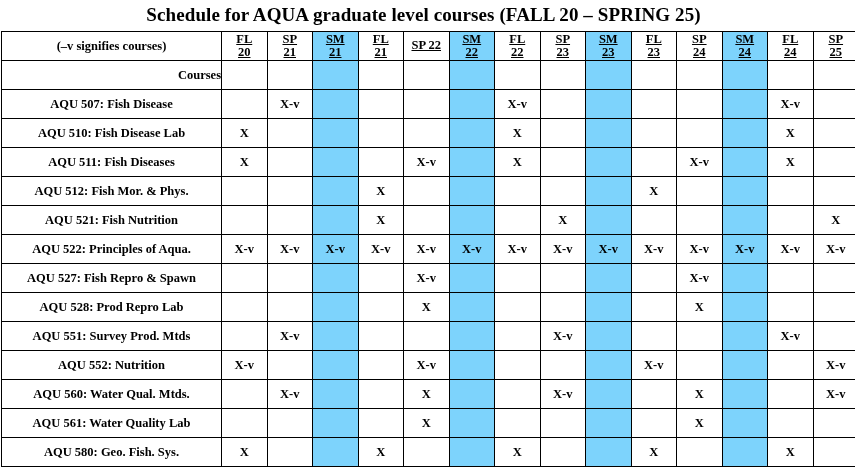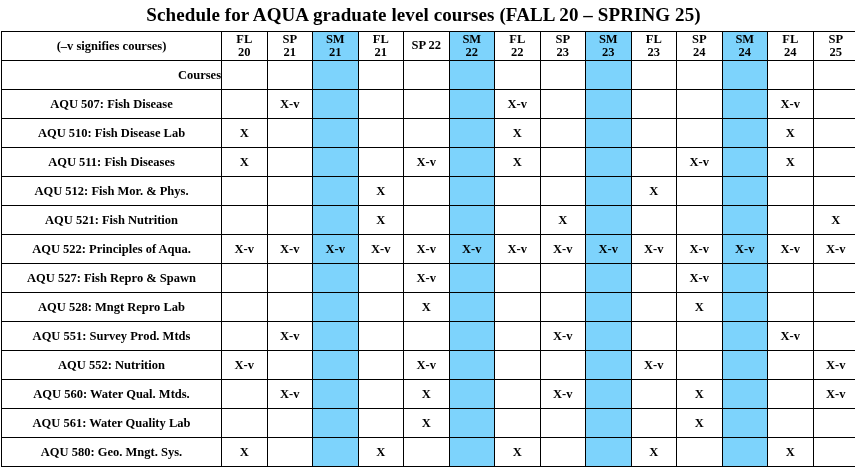--- a/index.html
+++ b/index.html
@@ -51,20 +51,21 @@
     font-size: 12.5px;
     font-weight: bold;
     text-align: center;
     padding: 2px 0;
   }
   th.term {
     width: 44.5px;
     line-height: 13.5px;
     font-size: 12.5px;
     padding: 2px 0;
+    text-decoration: underline;
   }
   th.term .t1 { display: block; }
   th.term .t2 { display: block; }
   .shaded { background: #7dd3fc; }
   td.rowlabel {
     text-align: left;
     padding-left: 5px;
     font-weight: bold;
     font-size: 12.5px;
     height: 27px;
@@ -281,21 +282,21 @@
           <td class="mark"></td>
           <td class="mark"></td>
           <td class="mark shaded"></td>
           <td class="mark"></td>
           <td class="mark">X-v</td>
           <td class="mark shaded"></td>
           <td class="mark"></td>
           <td class="mark"></td>
         </tr>
         <tr>
-          <td class="rowlabel">AQU 528: Mngt Repro Lab</td>
+          <td class="rowlabel">AQU 528: Prod Repro Lab</td>
           <td class="mark"></td>
           <td class="mark"></td>
           <td class="mark shaded"></td>
           <td class="mark"></td>
           <td class="mark">X</td>
           <td class="mark shaded"></td>
           <td class="mark"></td>
           <td class="mark"></td>
           <td class="mark shaded"></td>
           <td class="mark"></td>
@@ -366,21 +367,21 @@
           <td class="mark"></td>
           <td class="mark"></td>
           <td class="mark shaded"></td>
           <td class="mark"></td>
           <td class="mark">X</td>
           <td class="mark shaded"></td>
           <td class="mark"></td>
           <td class="mark"></td>
         </tr>
         <tr>
-          <td class="rowlabel">AQU 580: Geo. Mngt. Sys.</td>
+          <td class="rowlabel">AQU 580: Geo. Fish. Sys.</td>
           <td class="mark">X</td>
           <td class="mark"></td>
           <td class="mark shaded"></td>
           <td class="mark">X</td>
           <td class="mark"></td>
           <td class="mark shaded"></td>
           <td class="mark">X</td>
           <td class="mark"></td>
           <td class="mark shaded"></td>
           <td class="mark">X</td>

